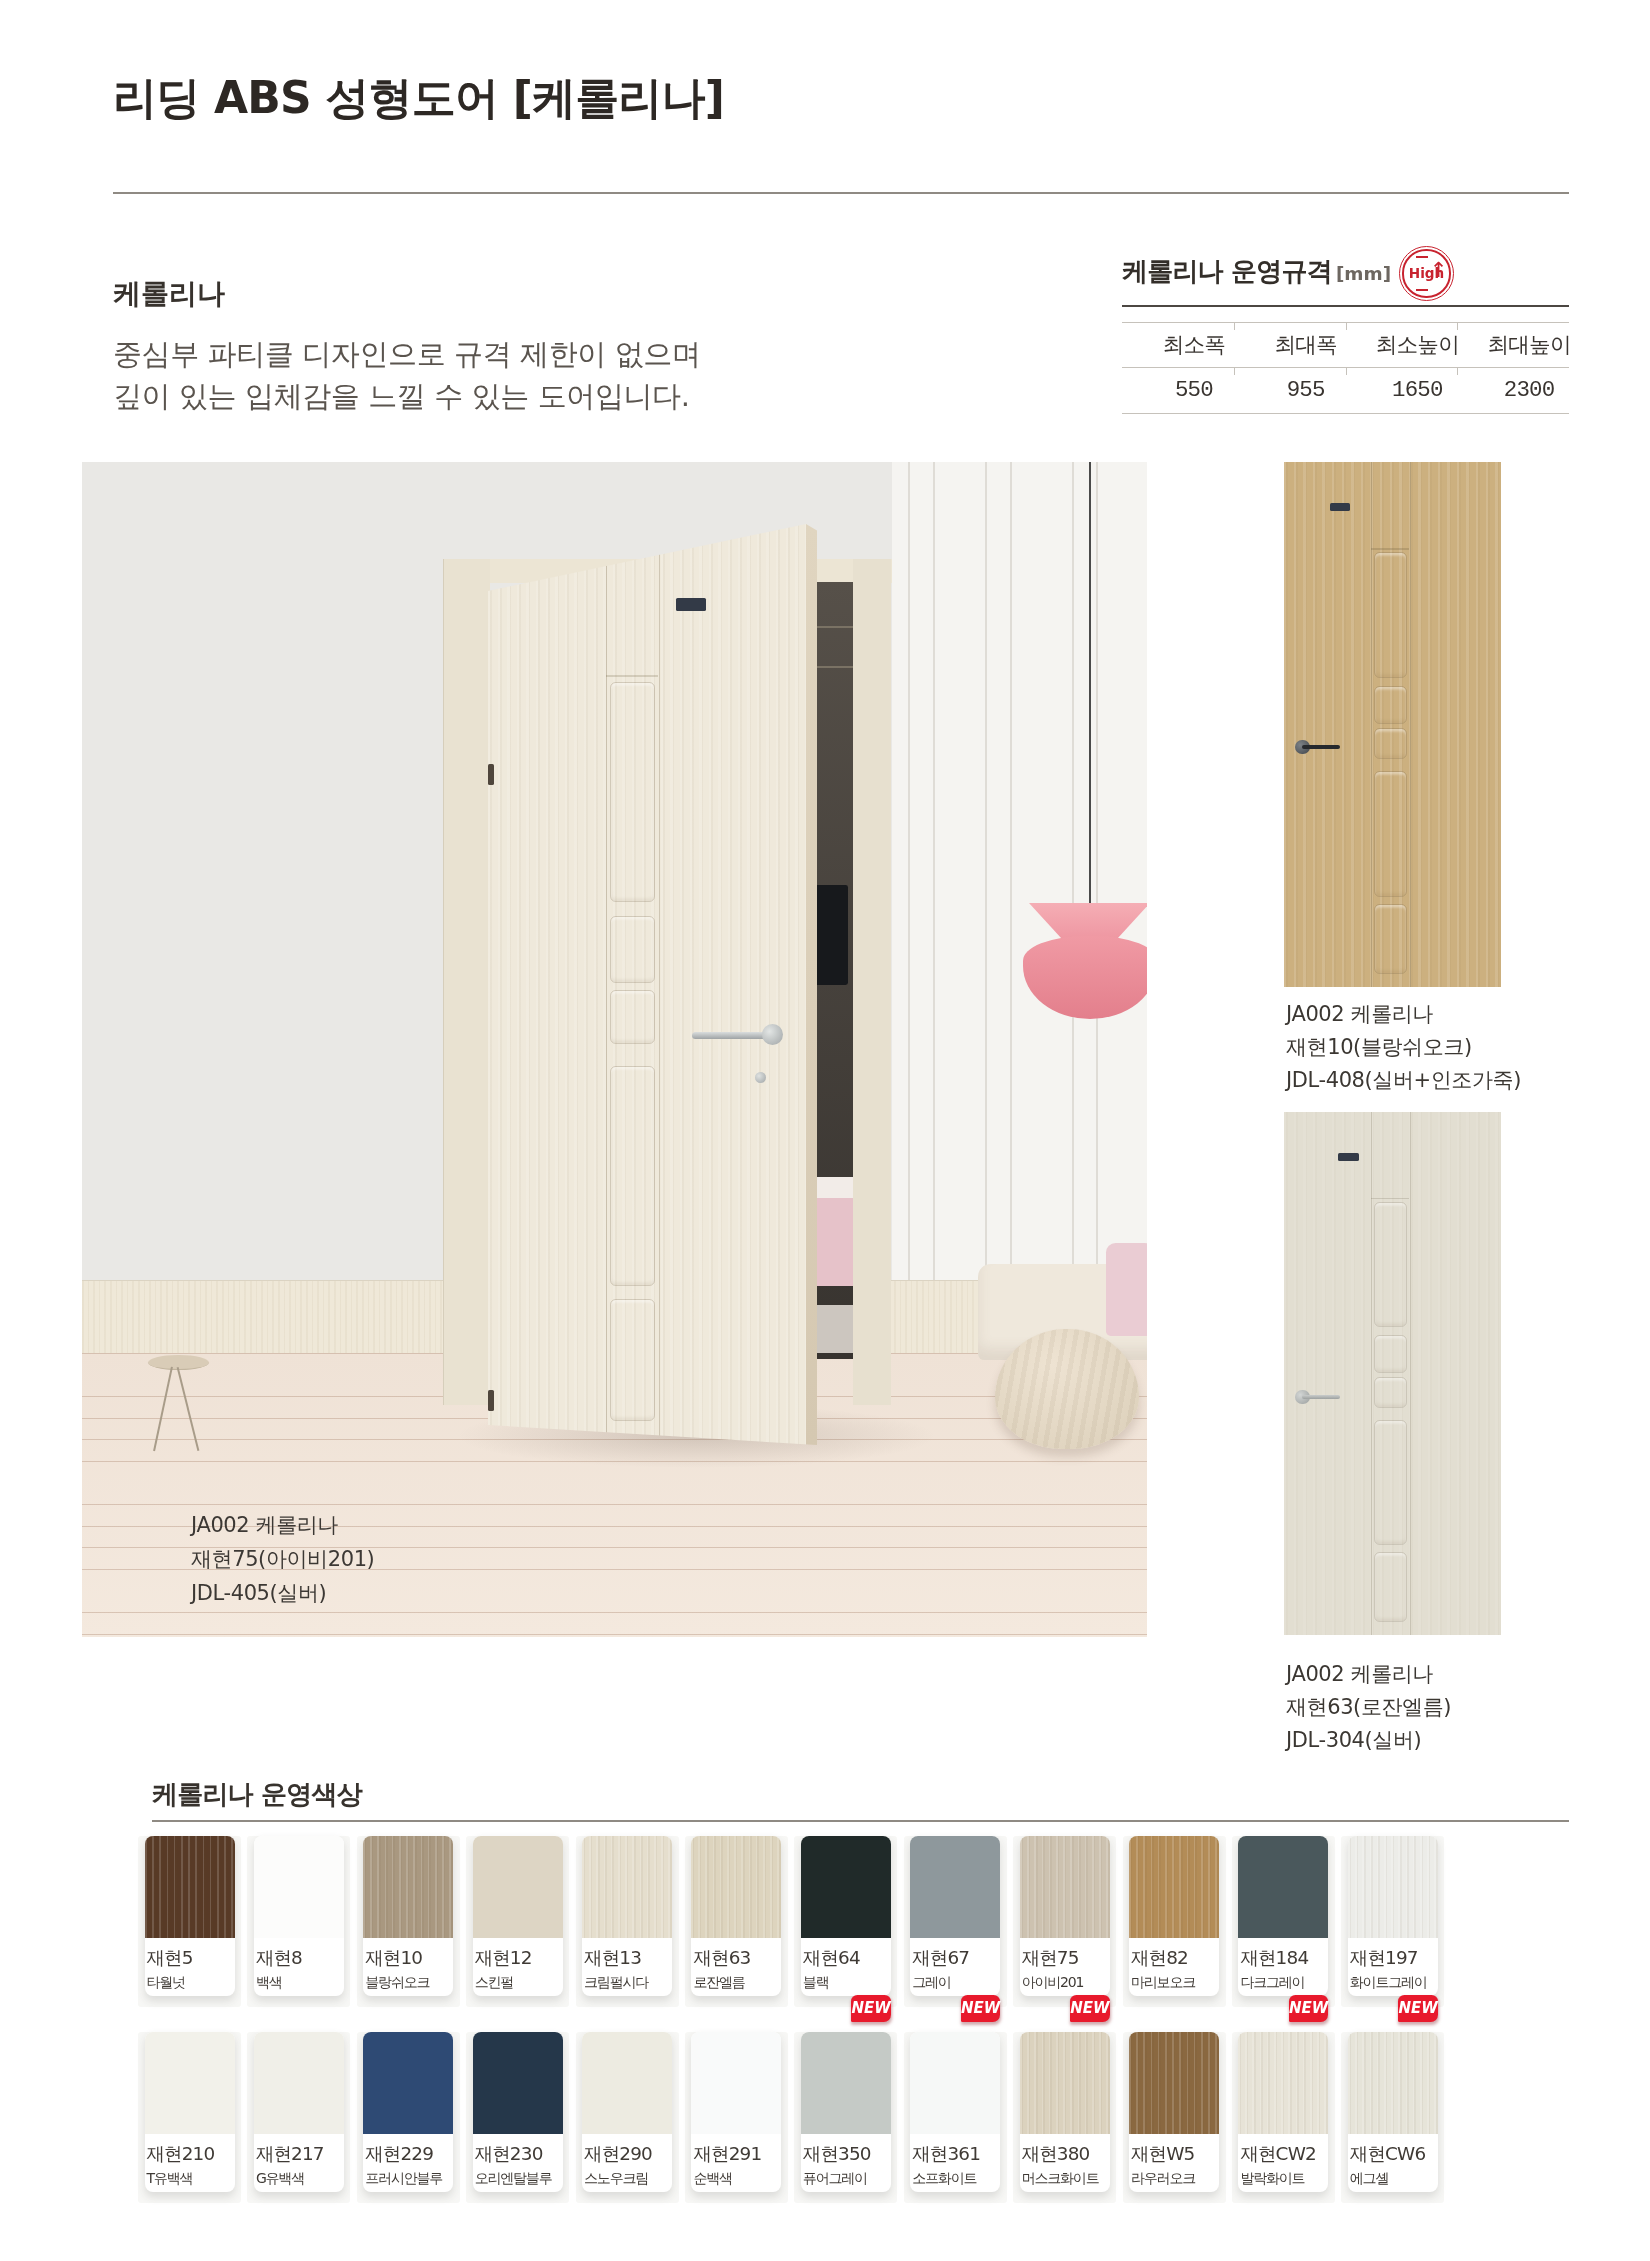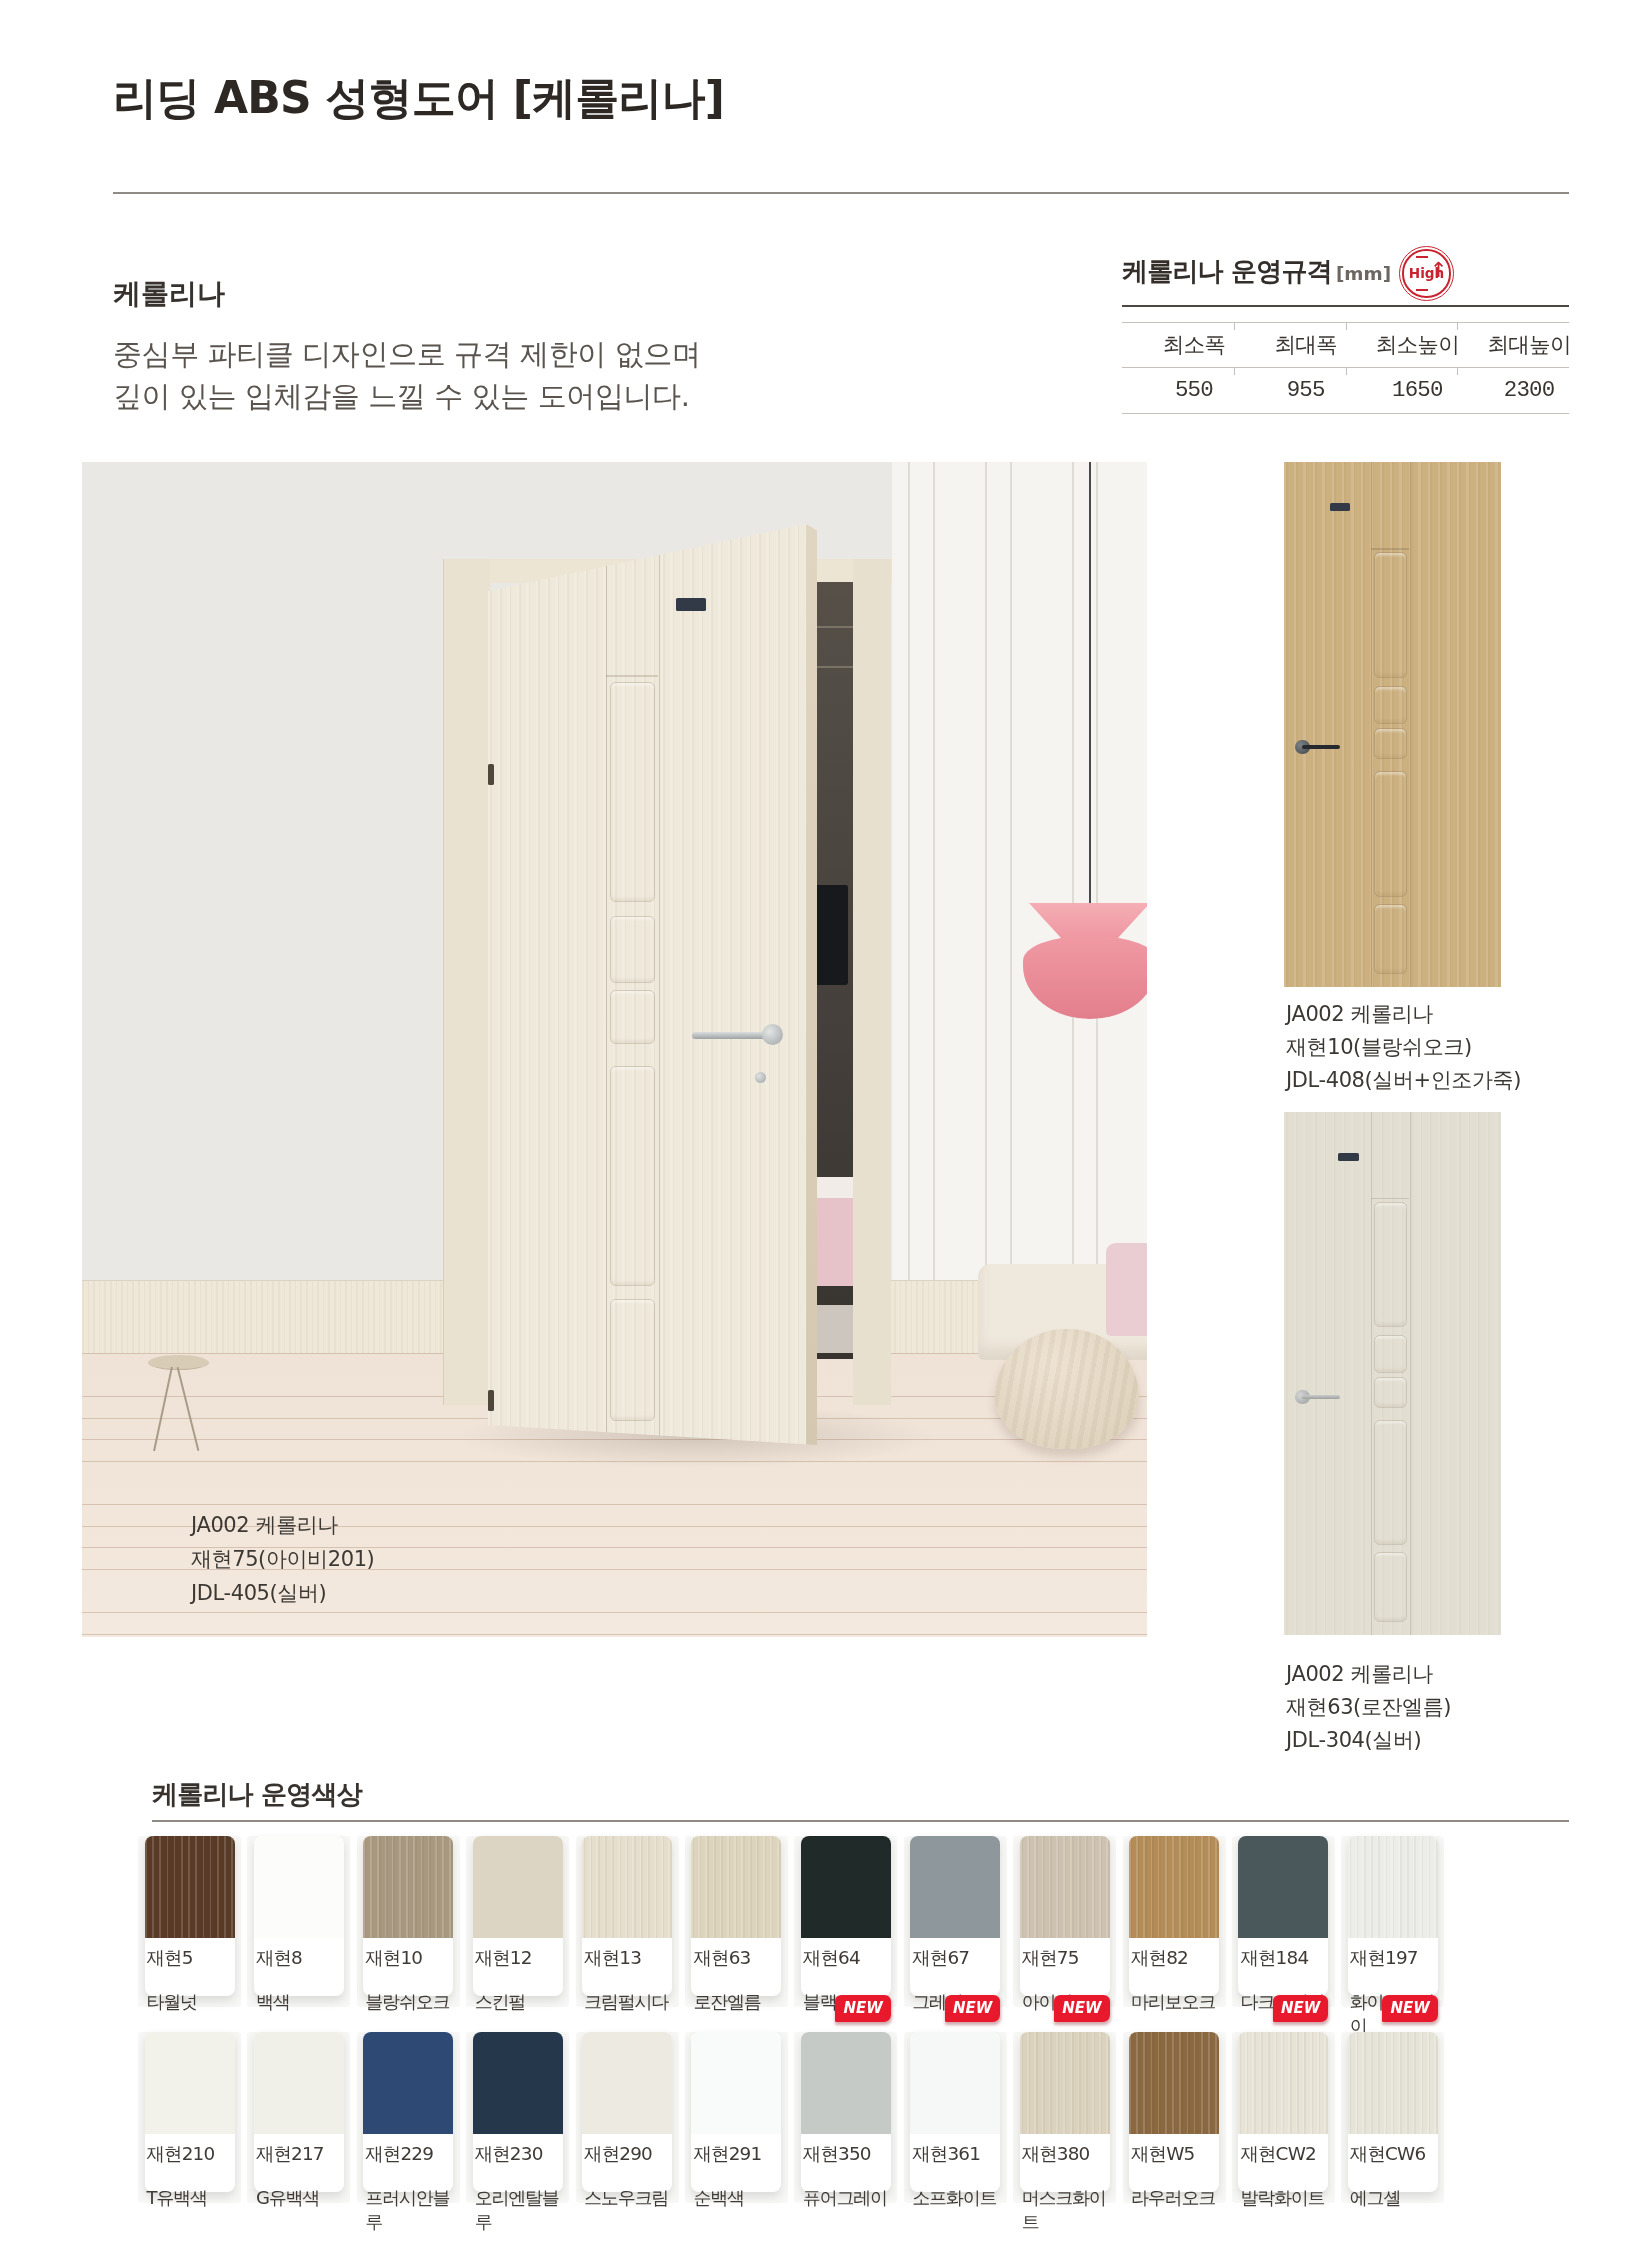--- a/index.html
+++ b/index.html
@@ -97,22 +97,22 @@
   .colors-heading{left:152px;top:1777px;font-size:26px;font-weight:700;color:#37322d;letter-spacing:-0.8px;}
   .colors-rule{left:152px;top:1820px;width:1417px;height:1.6px;background:#8f8a83;}
   .sw-row{position:absolute;left:138px;display:flex;gap:6.4px;}
   .sw-tile{width:103px;height:171px;background:#f7f7f5;border-radius:3.2px;position:relative;}
   .sw-card{position:relative;width:90px;height:160px;margin:0 auto;background:#ffffff;border-radius:8px;
      box-shadow:0 4.8px 8px rgba(60,55,50,.14);}
   .sw-chip{position:absolute;left:0;top:0;width:90px;height:102px;border-radius:8px 8px 0 0;}
   .grain-v{background-image:repeating-linear-gradient(90deg,rgba(255,255,255,.16) 0 1.6px,rgba(90,70,40,.06) 1.6px 3.2px,rgba(255,255,255,0) 3.2px 7.2px) !important;background-blend-mode:normal;}
   .sw-label{position:absolute;left:2px;top:102px;width:90px;text-align:left;}
   .sw-code{font-size:18.4px;color:#3f3a35;margin-top:7.2px;letter-spacing:-0.8px;}
-  .sw-name{font-size:18px;color:#3f3a35;margin-top:20px;letter-spacing:-1.2px;}
-  .sw-new{position:absolute;top:-37px;right:0;height:27px;padding:0 8px;background:#e8192c;color:#fff;
+  .sw-name{font-size:14px;color:#3f3a35;margin-top:4px;letter-spacing:-1.2px;}
+  .sw-new{position:absolute;top:-37px;right:0;height:27px;padding:0 0;background:#e8192c;color:#fff;
      font-size:15px;font-weight:800;font-style:italic;line-height:27px;border-radius:6.4px 6.4px 7.2px 1.6px;
      box-shadow:0.8px 2.4px 3.2px rgba(120,10,20,.35);}
 </style>
 </head>
 <body>
 
 <div id="page">
 
   <div class="abs page-title">리딩 ABS 성형도어 [케롤리나]</div>
   <div class="abs title-rule"></div>

